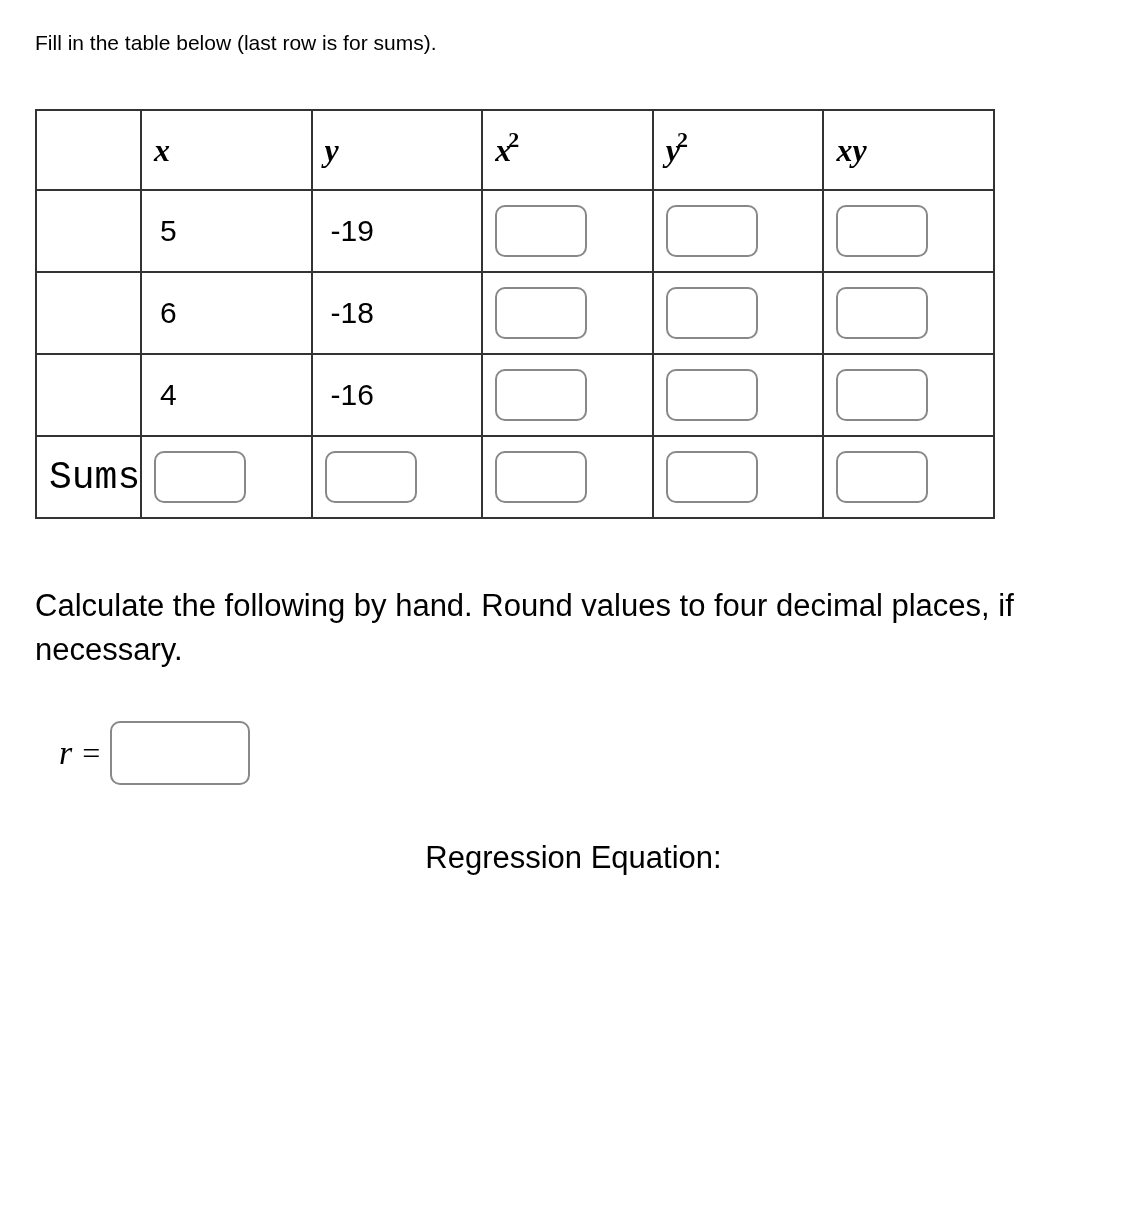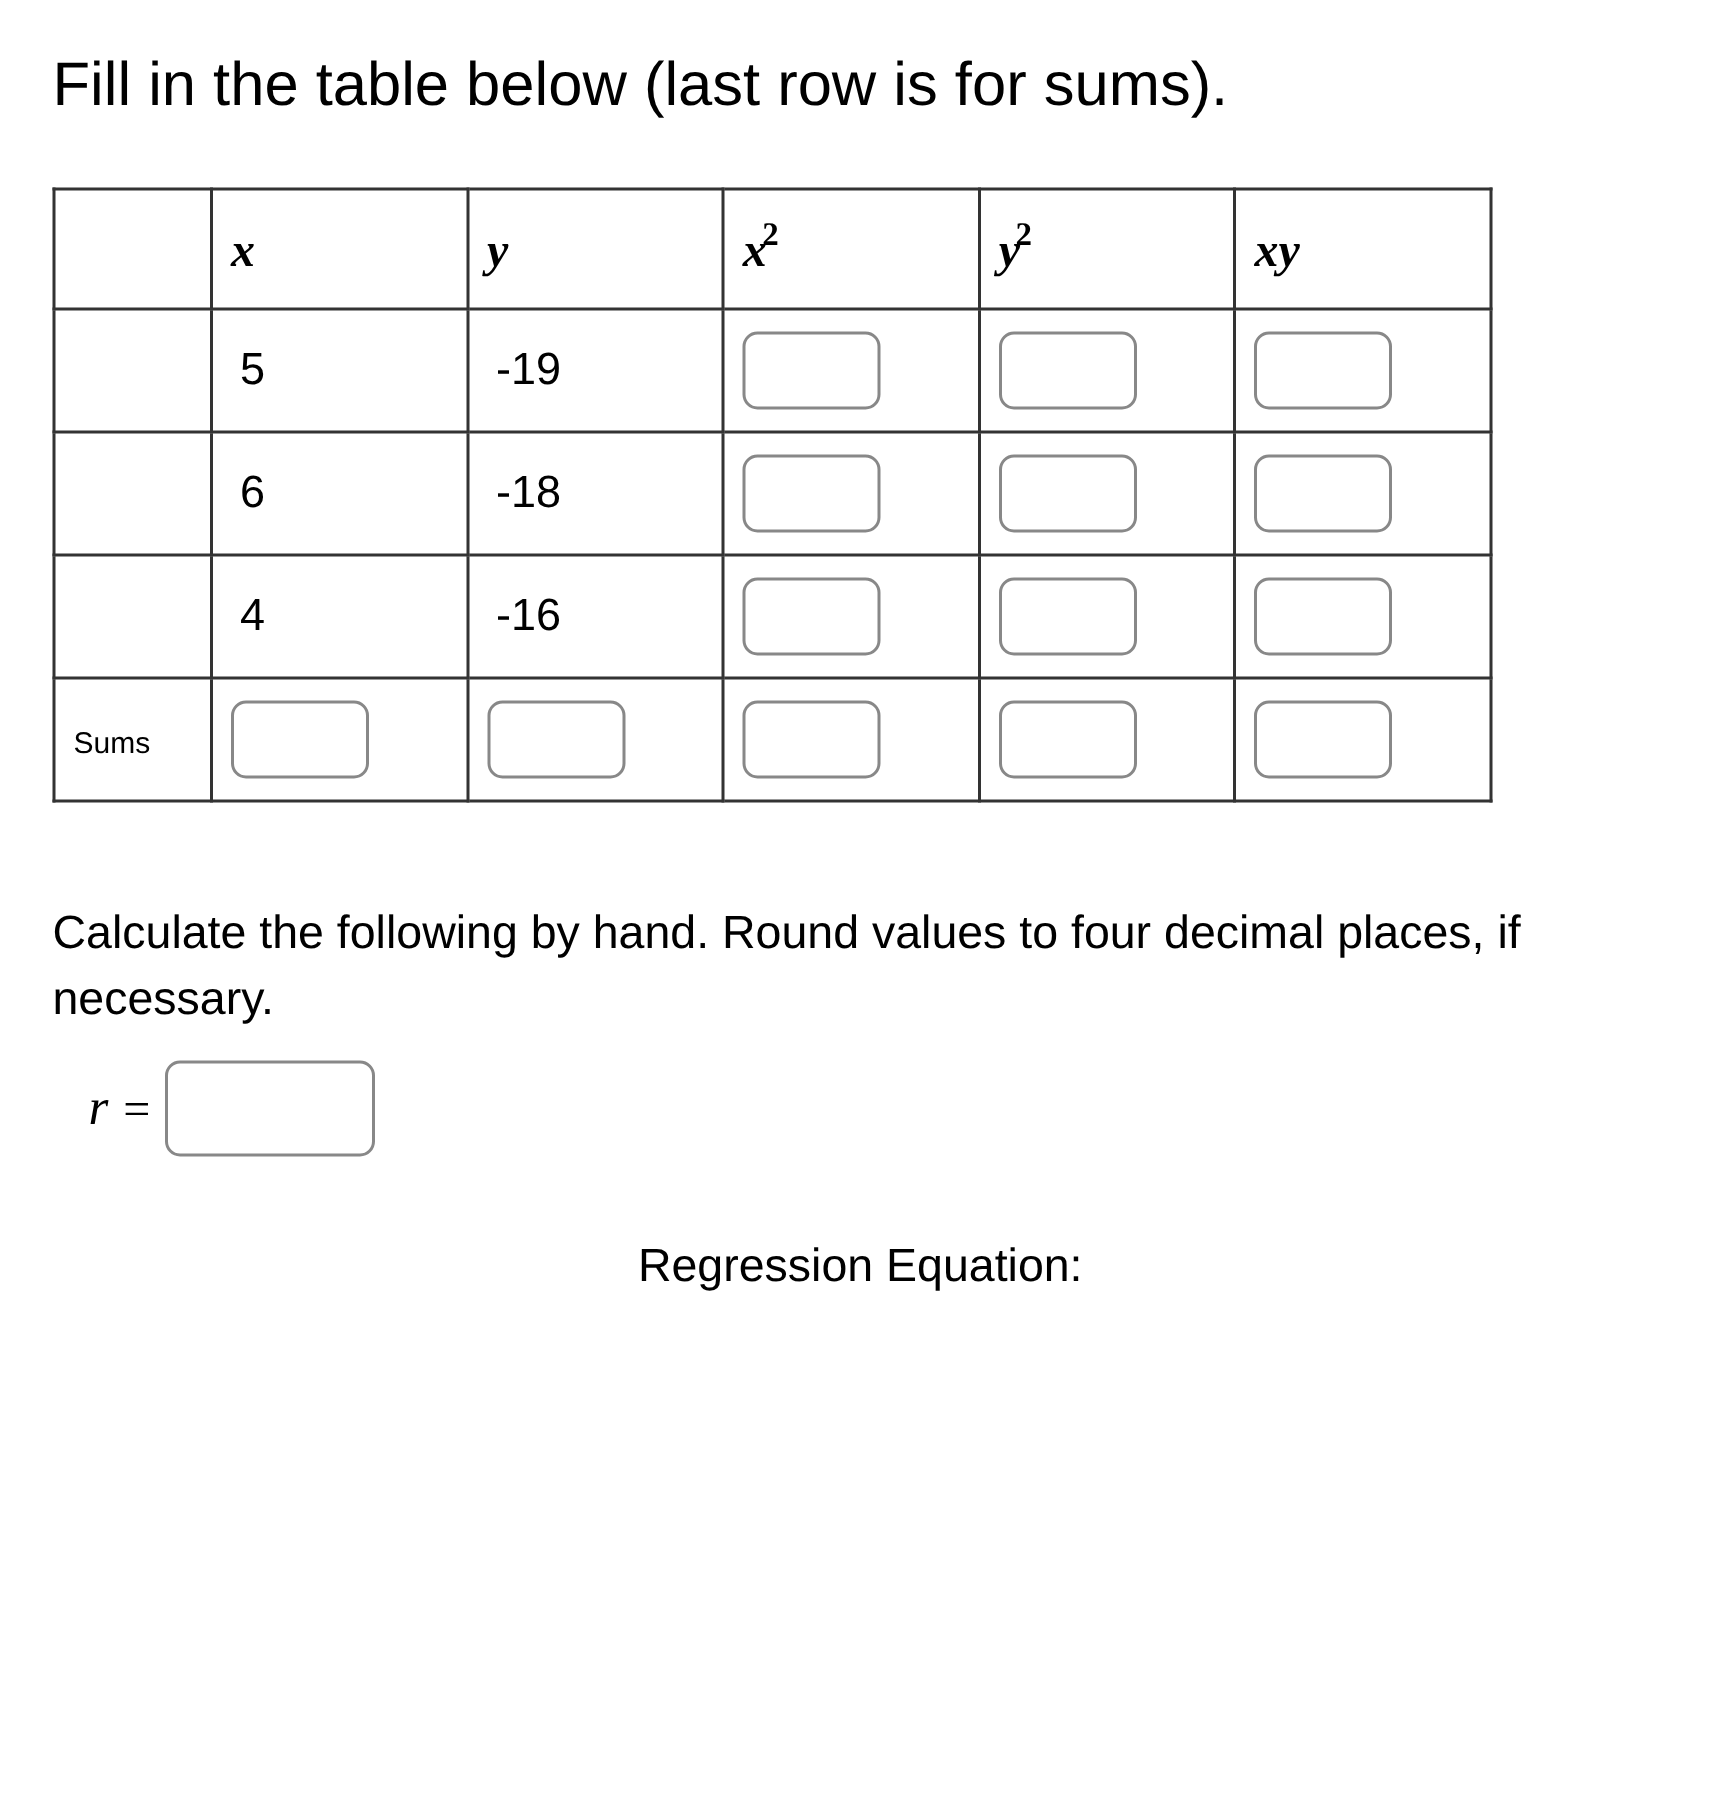--- a/index.html
+++ b/index.html
@@ -9,28 +9,28 @@
     }
     body {
       font-family: Verdana, Geneva, sans-serif;
       font-size: 28px;
       color: #000;
       background: #fff;
       padding: 28px 35px;
       width: 1147px;
     }
     .instruction {
-      font-size: 41px;
-      margin-bottom: 40px;
+      font-size: 21px;
+      margin-bottom: 52px;
       line-height: 1.4;
     }
     .instruction2 {
       font-size: 31px;
       margin-top: 65px;
-      margin-bottom: 20px;
+      margin-bottom: 50px;
       line-height: 1.4;
     }
     table {
       border-collapse: collapse;
       width: 960px;
       table-layout: fixed;
     }
     th, td {
       border: 2px solid #333;
       padding: 14px 12px;
@@ -52,21 +52,22 @@
       vertical-align: super;
       position: relative;
       top: -4px;
       margin-left: -3px;
     }
     .cell-value {
       font-size: 30px;
       padding-left: 6px;
     }
     .sums-label {
-      font-size: 20px;
+      font-size: 38px;
+      font-family: Liberation Mono, monospace;
     }
     .input-box {
       display: inline-block;
       width: 92px;
       height: 52px;
       border: 2px solid #888;
       border-radius: 10px;
       background: #fff;
       font-size: 24px;
       padding: 4px 8px;

